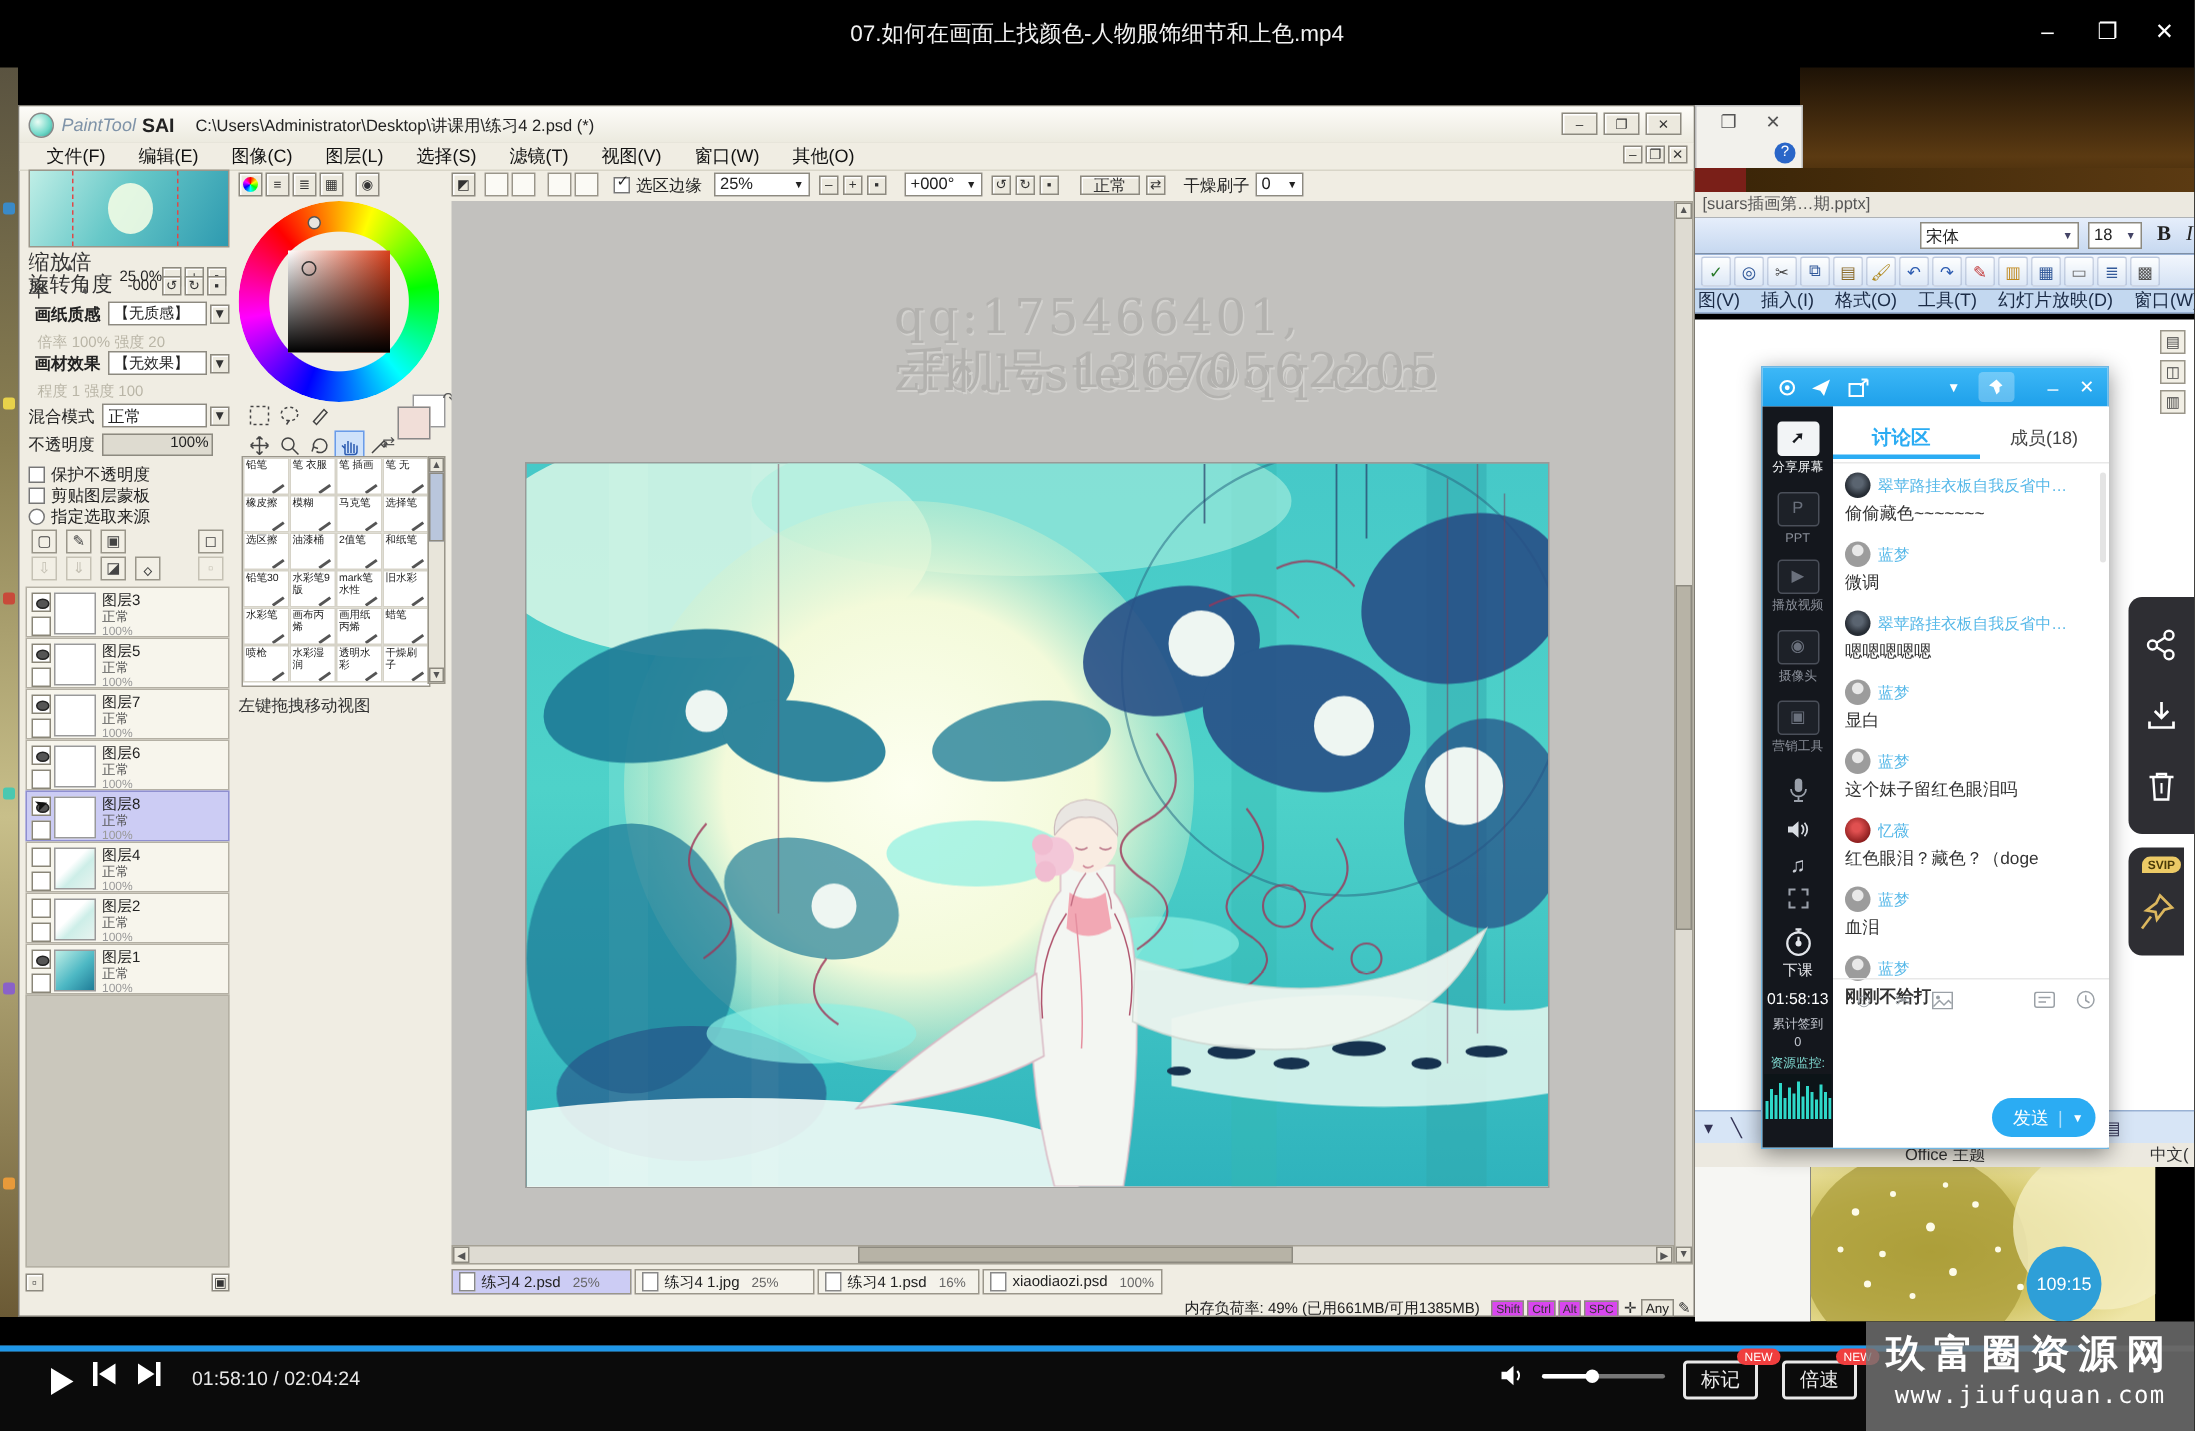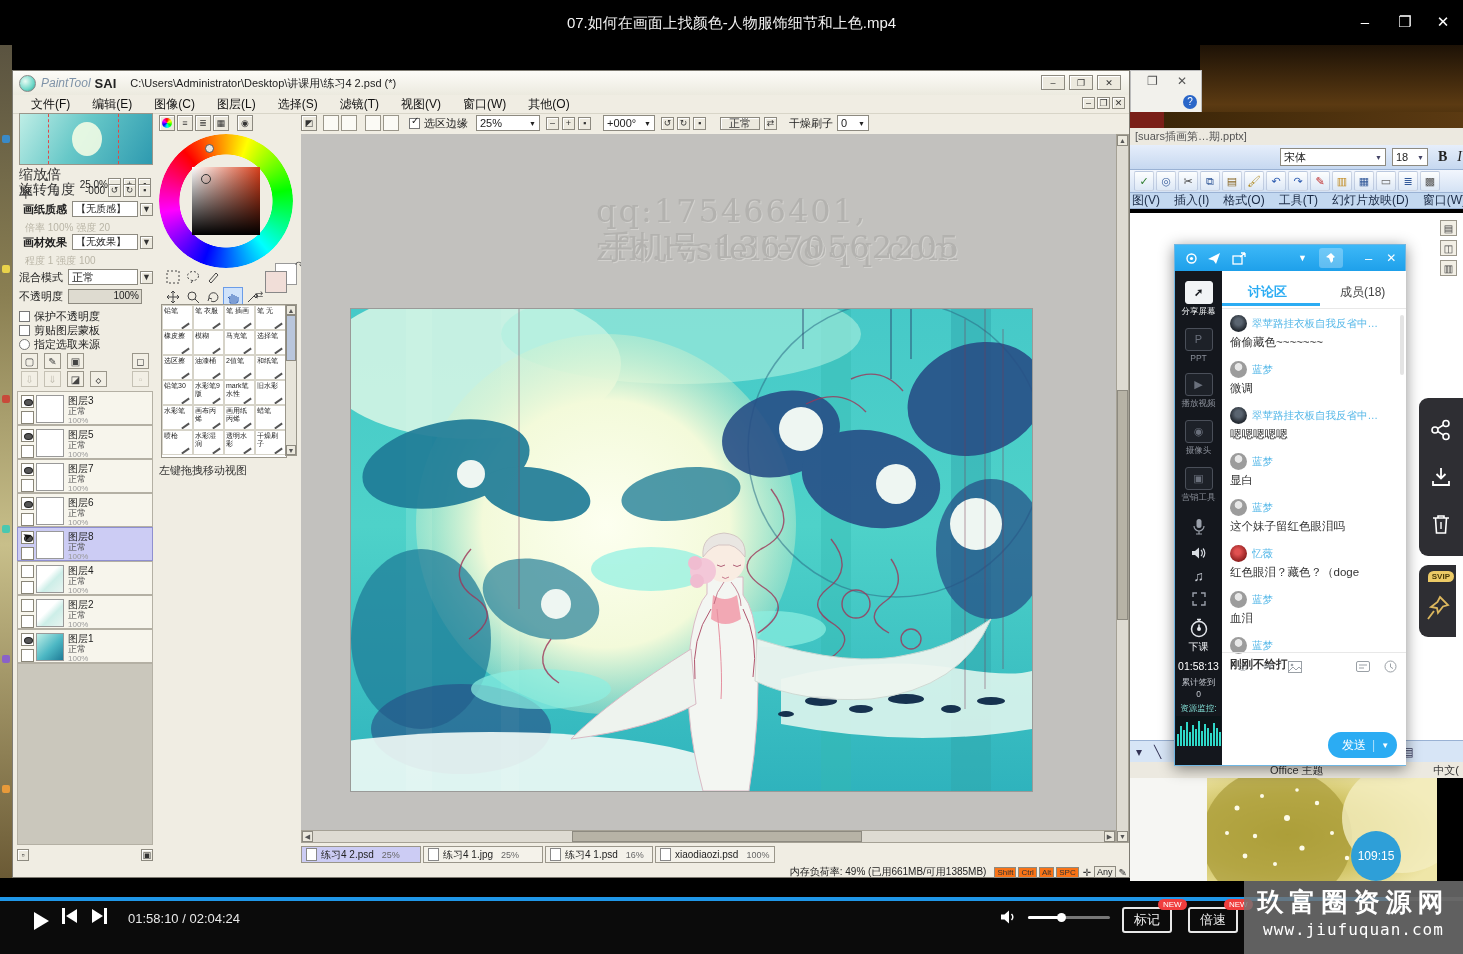--- a/index.html
+++ b/index.html
@@ -65,21 +65,21 @@
   .bscroll{left:272px;top:233px;width:12px;height:152px;border:1px solid #9a968a;background:#e8e5da;box-sizing:border-box;}
   .canvas{left:288px;top:63px;width:815px;height:696px;background:#c2c1be;overflow:hidden;cursor:crosshair;}
   .cwm{color:#b3b2af;text-shadow:1px 1px 0 #d2d1ce;font-size:32px;letter-spacing:2px;font-family:"DejaVu Serif",serif;}
   .vscroll{left:1103px;top:63px;width:13px;height:709px;background:#dedbd2;border:1px solid #a5a195;box-sizing:border-box;}
   .hscroll{left:288px;top:759px;width:815px;height:13px;background:#dedbd2;border:1px solid #a5a195;box-sizing:border-box;}
   .scthumb{background:#b7b3a6;border:1px solid #8d8a80;box-sizing:border-box;}
   .scarrow{background:#ece9de;border:1px solid #8d8a80;font-size:7px;color:#555;display:flex;align-items:center;justify-content:center;box-sizing:border-box;}
   .doctab{height:17px;border:1px solid #9a968a;background:#f4f2ea;display:flex;align-items:center;font-size:10px;padding:0 4px;box-sizing:border-box;margin-right:2px;cursor:pointer;}
   .doctab.sel{background:#ccccf4;}
   .doctab .dzoom{color:#666;margin-left:8px;font-size:9px;}
-  .keybadge{border:1px solid #8d8a80;background:#f97316;font-size:8px;padding:0 2px;margin-left:2px;color:#333;}
+  .keybadge{border:1px solid #8d8a80;background:#d946ef;font-size:8px;padding:0 2px;margin-left:2px;color:#333;}
   .tbempty{width:16px;height:16px;border:1px solid #9a968a;background:#fbfaf5;box-sizing:border-box;}
   .tick{font-size:7px;color:#555;}
   
   .ppt{left:1130px;top:45px;width:333px;height:852px;background:#000;}
   .pptmenu{font-size:12px;color:#1a2a45;margin-right:14px;white-space:nowrap;}
   .ppticon{width:18px;height:18px;border:1px solid rgba(120,140,180,.35);border-radius:2px;font-size:11px;display:flex;align-items:center;justify-content:center;margin-right:2px;background:linear-gradient(#fdfefe,#dde8f6);cursor:pointer;}
   
   .chat{left:1174px;top:244px;width:232px;height:522px;background:#fff;border:1px solid #6fb6e2;box-sizing:border-box;box-shadow:0 3px 14px rgba(0,0,0,.45);}
   .chat-tb{left:0;top:0;width:100%;height:26px;background:linear-gradient(#3db8f7,#1ea0ea);display:flex;align-items:center;}
   .chat-rail{left:0;top:26px;width:47px;height:494px;background:#14171d;overflow:hidden;}

